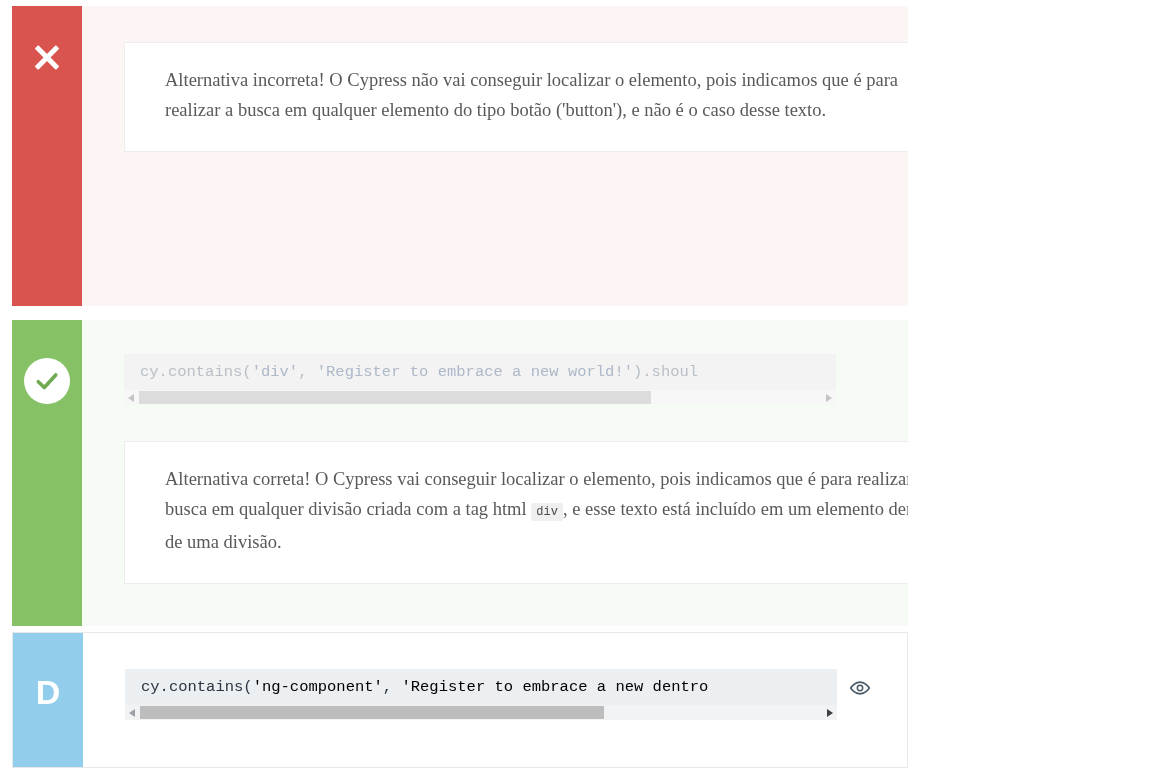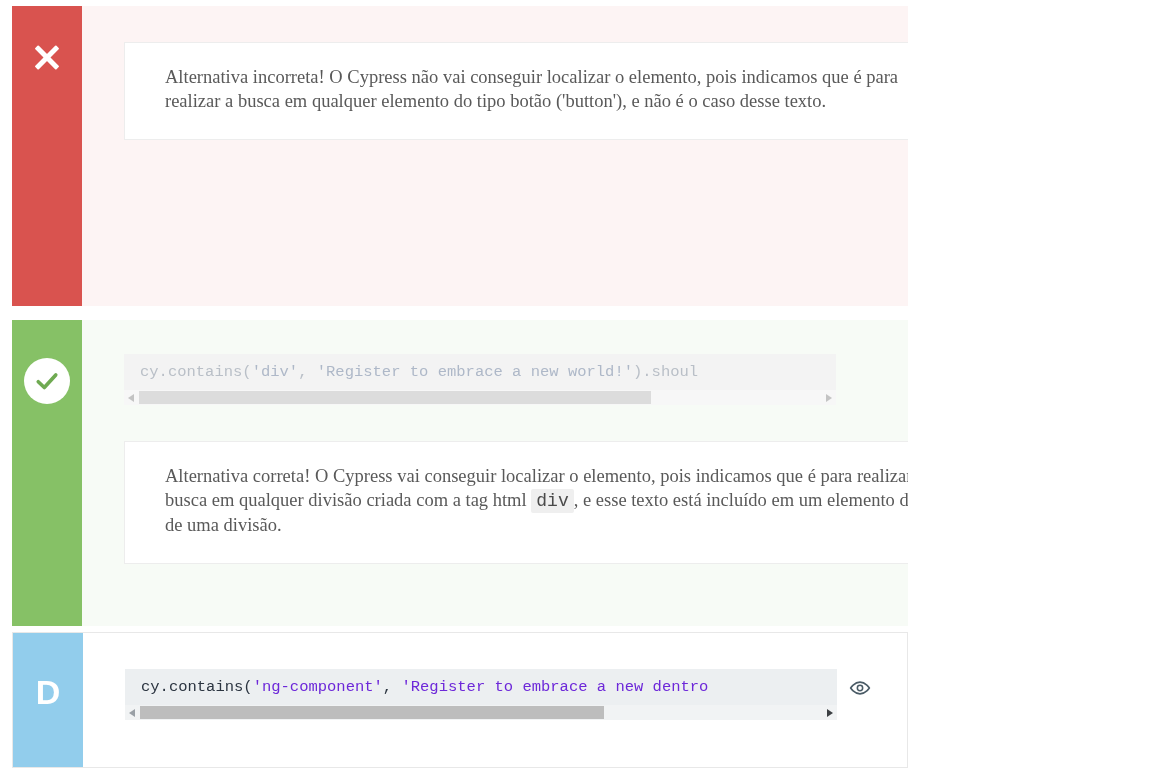--- a/index.html
+++ b/index.html
@@ -106,21 +106,21 @@
     padding: 3px 0 3px 16px;
     height: 36px;
   }
   .alt-1 .code-scroller, .alt-2 .code-scroller { background:#f3f3f3; }
   .alt-3 .code-scroller { background:#eceff1; }
 
   
   .faded .tok-plain  { color:#b9bfc7; }
   .faded .tok-string { color:#aeb8c8; }
   .active .tok-plain  { color:#2b3440; }
-  .active .tok-string { color:#6d28d9; }
+  .active .tok-string { color:#000000; }
 
   
   .scrollbar {
     position: relative;
     height: 15px;
     width: 712px;
     background: #f7f7f7;
     display: flex;
     align-items: center;
   }
@@ -170,27 +170,27 @@
 
   
   .explain {
     margin: 36px 0 0 42px;
     width: 864px;
     background: #ffffff;
     border: 1px solid #ededed;
     padding: 22px 38px 26px 40px;
     font-family: "Liberation Serif", serif;
     font-size: 18.5px;
-    line-height: 24px;
+    line-height: 30px;
     color: #595959;
   }
   .explain p { margin: 0; }
   code.inline {
     font-family: "Liberation Mono", monospace;
-    font-size: 18px;
+    font-size: 12px;
     background: #efefef;
     padding: 2px 5px;
     color: #4a4a4a;
     border-radius: 2px;
   }
 </style>
 </head>
 <body>
 
 <div class="page">

